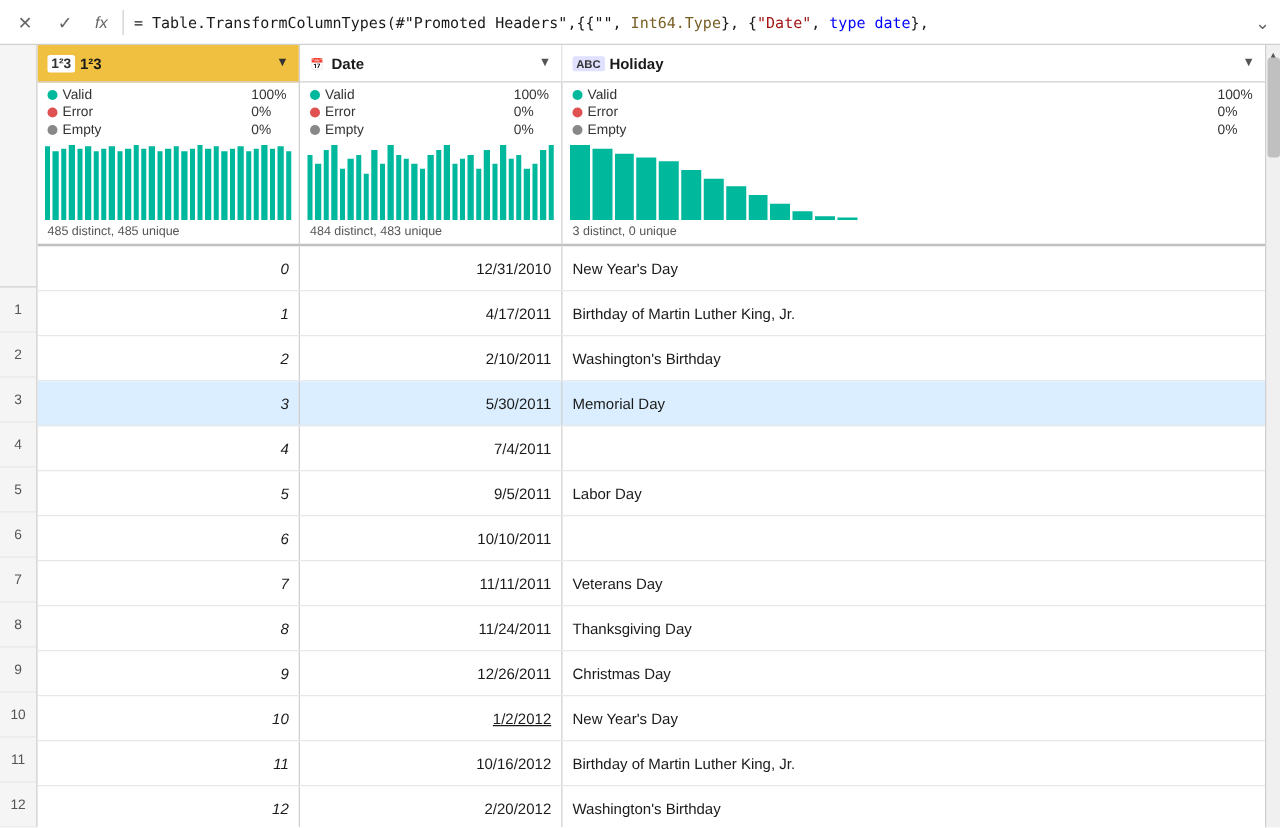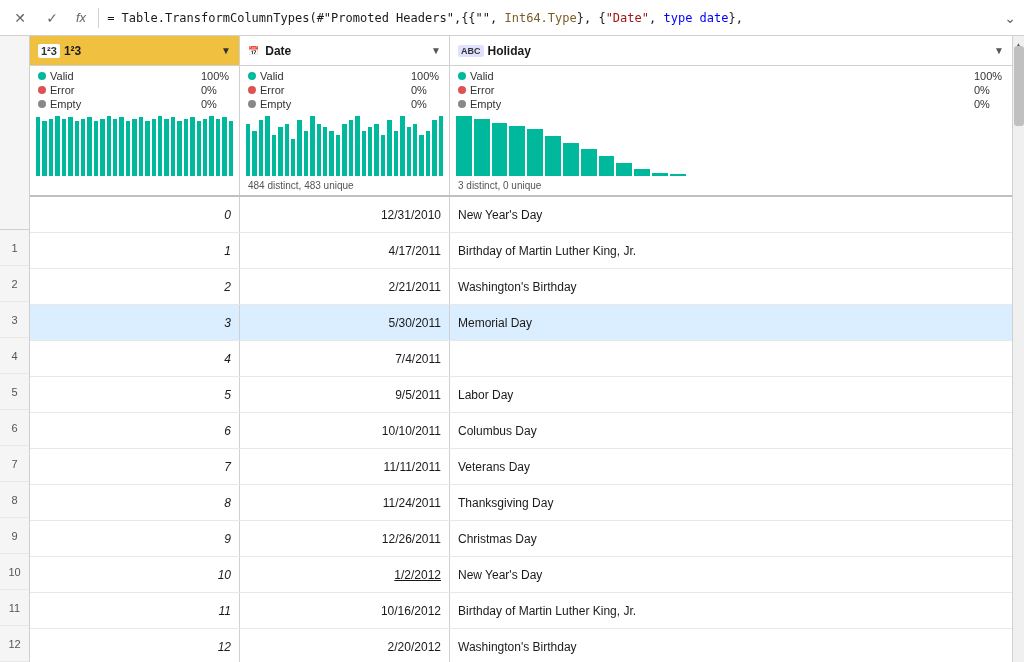--- a/index.html
+++ b/index.html
@@ -208,20 +208,21 @@
             <div style="background: rgb(0, 184, 156); flex: 1 1 0%; min-width: 2px; height: 92.3913%;"></div>
             <div style="background: rgb(0, 184, 156); flex: 1 1 0%; min-width: 2px; height: 95.6522%;"></div>
             <div style="background: rgb(0, 184, 156); flex: 1 1 0%; min-width: 2px; height: 97.8261%;"></div>
             <div style="background: rgb(0, 184, 156); flex: 1 1 0%; min-width: 2px; height: 92.3913%;"></div>
             <div style="background: rgb(0, 184, 156); flex: 1 1 0%; min-width: 2px; height: 95.6522%;"></div>
             <div style="background: rgb(0, 184, 156); flex: 1 1 0%; min-width: 2px; height: 100%;"></div>
             <div style="background: rgb(0, 184, 156); flex: 1 1 0%; min-width: 2px; height: 94.5652%;"></div>
             <div style="background: rgb(0, 184, 156); flex: 1 1 0%; min-width: 2px; height: 97.8261%;"></div>
             <div style="background: rgb(0, 184, 156); flex: 1 1 0%; min-width: 2px; height: 92.3913%;"></div>
           </div>
+        <div class="profile-footer" style="padding:0 8px 4px 8px;">485 distinct, 485 unique</div>
       </div>
 
       <div style="width:210px; border-right:1px solid #d0d0d0; display:flex; flex-direction:column;">
         <div style="display:flex; align-items:center; height:30px; background:#fff; border-bottom:1px solid #d0d0d0; padding:0 8px; gap:4px;">
           <span style="font-size:9px; color:#333; margin-right:2px;">📅</span>
           <span style="flex:1; font-size:12px; font-weight:600; color:#1a1a1a;">Date</span>
           <span style="color:#555; cursor:pointer; font-size:10px;">▼</span>
         </div>
         <div style="padding:4px 8px 2px 8px;">
           <div class="stat-row">
@@ -342,41 +343,40 @@
           <div style="width: 210px; border-right: 1px solid rgb(208, 208, 208); display: flex; align-items: center; justify-content: flex-end; padding: 0px 8px; font-size: 12px; color: rgb(26, 26, 26);">12/31/2010</div>
           <div style="flex: 1 1 0%; display: flex; align-items: center; padding: 0px 8px; font-size: 12px; color: rgb(26, 26, 26);">New Year's Day</div>
         </div>
         <div style="display: flex; border-bottom: 1px solid rgb(232, 232, 232); height: 36px;">
           <div style="width: 210px; border-right: 1px solid rgb(208, 208, 208); display: flex; align-items: center; justify-content: flex-end; padding: 0px 8px; font-style: italic; font-size: 12px; color: rgb(26, 26, 26);">1</div>
           <div style="width: 210px; border-right: 1px solid rgb(208, 208, 208); display: flex; align-items: center; justify-content: flex-end; padding: 0px 8px; font-size: 12px; color: rgb(26, 26, 26);">4/17/2011</div>
           <div style="flex: 1 1 0%; display: flex; align-items: center; padding: 0px 8px; font-size: 12px; color: rgb(26, 26, 26);">Birthday of Martin Luther King, Jr.</div>
         </div>
         <div style="display: flex; border-bottom: 1px solid rgb(232, 232, 232); height: 36px;">
           <div style="width: 210px; border-right: 1px solid rgb(208, 208, 208); display: flex; align-items: center; justify-content: flex-end; padding: 0px 8px; font-style: italic; font-size: 12px; color: rgb(26, 26, 26);">2</div>
-          <div style="width: 210px; border-right: 1px solid rgb(208, 208, 208); display: flex; align-items: center; justify-content: flex-end; padding: 0px 8px; font-size: 12px; color: rgb(26, 26, 26);">2/21/2011</div>
+          <div style="width: 210px; border-right: 1px solid rgb(208, 208, 208); display: flex; align-items: center; justify-content: flex-end; padding: 0px 8px; font-size: 12px; color: rgb(26, 26, 26);">2/10/2011</div>
           <div style="flex: 1 1 0%; display: flex; align-items: center; padding: 0px 8px; font-size: 12px; color: rgb(26, 26, 26);">Washington's Birthday</div>
         </div>
         <div style="display: flex; border-bottom: 1px solid rgb(232, 232, 232); height: 36px; background: rgb(219, 238, 255);">
           <div style="width: 210px; border-right: 1px solid rgb(208, 208, 208); display: flex; align-items: center; justify-content: flex-end; padding: 0px 8px; font-style: italic; font-size: 12px; color: rgb(26, 26, 26);">3</div>
           <div style="width: 210px; border-right: 1px solid rgb(208, 208, 208); display: flex; align-items: center; justify-content: flex-end; padding: 0px 8px; font-size: 12px; color: rgb(26, 26, 26);">5/30/2011</div>
           <div style="flex: 1 1 0%; display: flex; align-items: center; padding: 0px 8px; font-size: 12px; color: rgb(26, 26, 26);">Memorial Day</div>
         </div>
         <div style="display: flex; border-bottom: 1px solid rgb(232, 232, 232); height: 36px;">
           <div style="width: 210px; border-right: 1px solid rgb(208, 208, 208); display: flex; align-items: center; justify-content: flex-end; padding: 0px 8px; font-style: italic; font-size: 12px; color: rgb(26, 26, 26);">4</div>
           <div style="width: 210px; border-right: 1px solid rgb(208, 208, 208); display: flex; align-items: center; justify-content: flex-end; padding: 0px 8px; font-size: 12px; color: rgb(26, 26, 26);">7/4/2011</div>
         </div>
         <div style="display: flex; border-bottom: 1px solid rgb(232, 232, 232); height: 36px;">
           <div style="width: 210px; border-right: 1px solid rgb(208, 208, 208); display: flex; align-items: center; justify-content: flex-end; padding: 0px 8px; font-style: italic; font-size: 12px; color: rgb(26, 26, 26);">5</div>
           <div style="width: 210px; border-right: 1px solid rgb(208, 208, 208); display: flex; align-items: center; justify-content: flex-end; padding: 0px 8px; font-size: 12px; color: rgb(26, 26, 26);">9/5/2011</div>
           <div style="flex: 1 1 0%; display: flex; align-items: center; padding: 0px 8px; font-size: 12px; color: rgb(26, 26, 26);">Labor Day</div>
         </div>
         <div style="display: flex; border-bottom: 1px solid rgb(232, 232, 232); height: 36px;">
           <div style="width: 210px; border-right: 1px solid rgb(208, 208, 208); display: flex; align-items: center; justify-content: flex-end; padding: 0px 8px; font-style: italic; font-size: 12px; color: rgb(26, 26, 26);">6</div>
           <div style="width: 210px; border-right: 1px solid rgb(208, 208, 208); display: flex; align-items: center; justify-content: flex-end; padding: 0px 8px; font-size: 12px; color: rgb(26, 26, 26);">10/10/2011</div>
-          <div style="flex: 1 1 0%; display: flex; align-items: center; padding: 0px 8px; font-size: 12px; color: rgb(26, 26, 26);">Columbus Day</div>
         </div>
         <div style="display: flex; border-bottom: 1px solid rgb(232, 232, 232); height: 36px;">
           <div style="width: 210px; border-right: 1px solid rgb(208, 208, 208); display: flex; align-items: center; justify-content: flex-end; padding: 0px 8px; font-style: italic; font-size: 12px; color: rgb(26, 26, 26);">7</div>
           <div style="width: 210px; border-right: 1px solid rgb(208, 208, 208); display: flex; align-items: center; justify-content: flex-end; padding: 0px 8px; font-size: 12px; color: rgb(26, 26, 26);">11/11/2011</div>
           <div style="flex: 1 1 0%; display: flex; align-items: center; padding: 0px 8px; font-size: 12px; color: rgb(26, 26, 26);">Veterans Day</div>
         </div>
         <div style="display: flex; border-bottom: 1px solid rgb(232, 232, 232); height: 36px;">
           <div style="width: 210px; border-right: 1px solid rgb(208, 208, 208); display: flex; align-items: center; justify-content: flex-end; padding: 0px 8px; font-style: italic; font-size: 12px; color: rgb(26, 26, 26);">8</div>
           <div style="width: 210px; border-right: 1px solid rgb(208, 208, 208); display: flex; align-items: center; justify-content: flex-end; padding: 0px 8px; font-size: 12px; color: rgb(26, 26, 26);">11/24/2011</div>
           <div style="flex: 1 1 0%; display: flex; align-items: center; padding: 0px 8px; font-size: 12px; color: rgb(26, 26, 26);">Thanksgiving Day</div>

